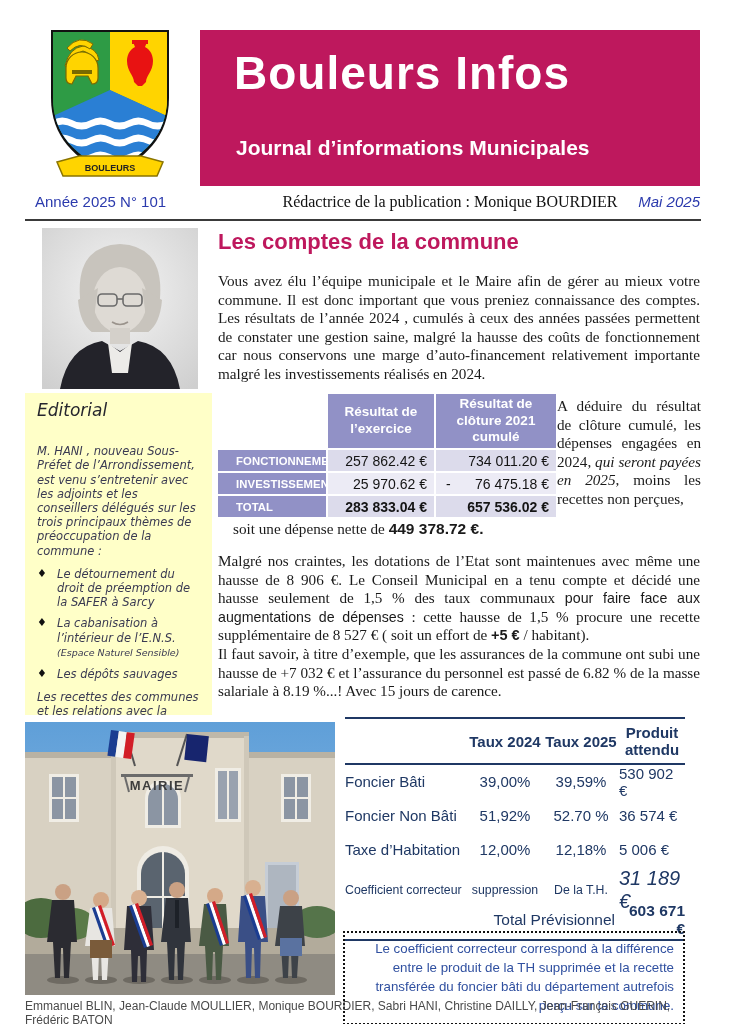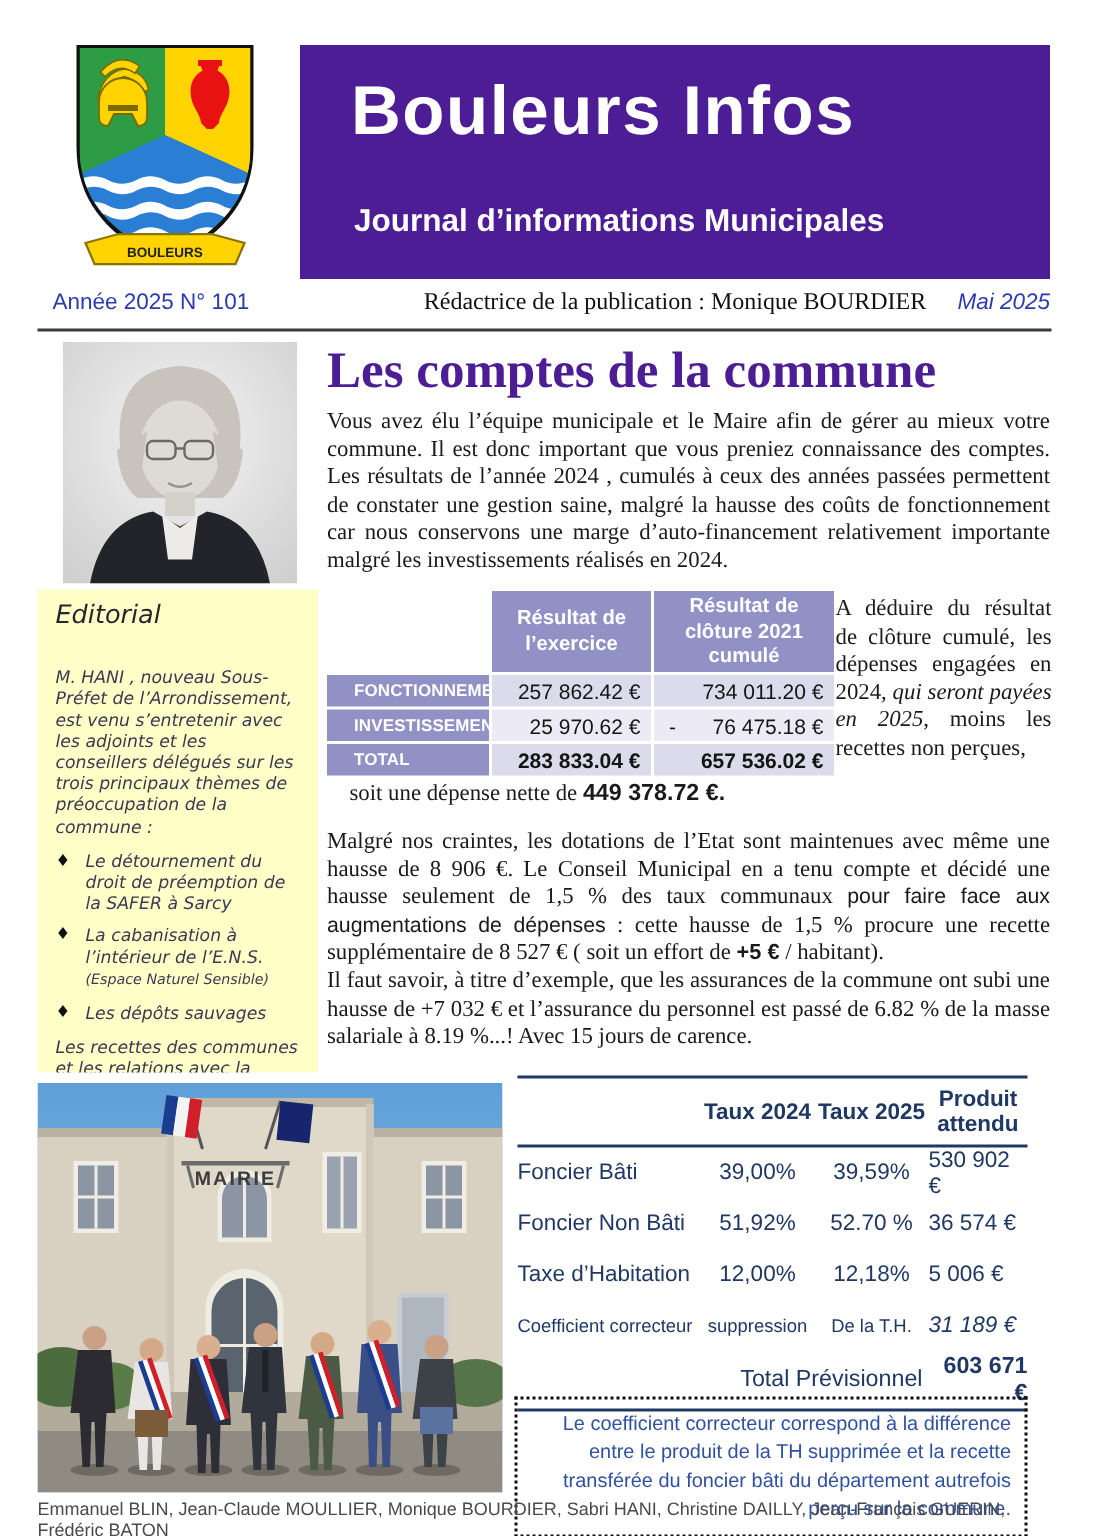--- a/index.html
+++ b/index.html
@@ -1,42 +1,42 @@
 <!DOCTYPE html>
 <html><head>
 <meta charset="utf-8">
 <style>
   html,body{margin:0;padding:0;background:#fff;}
   #page{position:relative;width:734px;height:1024px;background:#ffffff;overflow:hidden;
         font-family:"Liberation Serif",serif;color:#1a1a1a;}
   .abs{position:absolute;}
   .sans{font-family:"Liberation Sans",sans-serif;}
   
-  .banner{left:200px;top:30px;width:500px;height:156px;background:#4c1d95;}
+  .banner{left:200px;top:30px;width:500px;height:156px;background:#be185d;}
   .banner-title{left:34px;top:16px;color:#fff;font-size:46px;font-weight:bold;letter-spacing:1px;}
   .banner-sub{left:36px;top:106px;color:#fff;font-size:21px;font-weight:bold;}
   .meta{top:193px;font-size:15px;}
   .meta-left{left:35px;color:#2b3aad;}
   .meta-center{left:200px;width:500px;text-align:center;color:#111;font-size:16px;}
   .meta-right{left:560px;width:140px;text-align:right;color:#2b3aad;font-style:italic;}
   .rule{left:25px;top:219px;width:676px;height:2px;background:#3a3a3a;}
   
   .portrait{left:42px;top:228px;width:156px;height:161px;}
   .edito{left:25px;top:393px;width:187px;height:322px;background:#ffffc8;box-sizing:border-box;
          padding:10px 12px;font-family:"DejaVu Sans",sans-serif;font-style:italic;color:#3a3a52;
          font-size:11.5px;line-height:14.2px;overflow:hidden;}
   .edito h2{margin:0 0 27px 0;font-size:17px;font-weight:normal;color:#26262e;}
   .edito p{margin:0 0 9px 0;}
   .edito .bullets{margin:2px 0 9px 0;}
   .bullet-row{display:flex;margin:0 0 7px 0;}
   .bullet-glyph{width:20px;flex:0 0 20px;color:#111;font-style:normal;font-size:11px;}
   .bullet-note{font-size:9.5px;}
   
-  .art-title{left:218px;top:229px;font-size:34px;font-weight:bold;color:#4c1d95;
-             font-family:Liberation Serif, serif;}
+  .art-title{left:218px;top:229px;font-size:22px;font-weight:bold;color:#be185d;
+             font-family:Liberation Sans, sans-serif;}
   .body-text{font-size:15.2px;line-height:18.6px;text-align:justify;}
   .p1{left:218px;top:272px;width:482px;}
   .aside{left:557px;top:397px;width:144px;}
   .net-line{left:233px;top:520px;width:470px;}
   .p23{left:218px;top:552px;width:482px;}
   .p23 p{margin:0;}
   .b-sans{font-family:"Liberation Sans",sans-serif;font-weight:bold;}
   .mix-sans{font-family:"Liberation Sans",sans-serif;font-size:14.2px;}
   
   .res-table{left:218px;top:394px;width:336px;display:grid;
@@ -359,21 +359,21 @@
     <div class="tax-grid tax-row">
       <div>Taxe d’Habitation</div>
       <div class="c">12,00%</div>
       <div class="c">12,18%</div>
       <div class="r">5 006 €</div>
     </div>
     <div class="tax-grid tax-row tax-row-small">
       <div>Coefficient correcteur</div>
       <div class="c">suppression</div>
       <div class="c">De la T.H.</div>
-      <div class="r italic" style="font-size:15px;">31 189 €</div>
+      <div class="r italic" style="font-size:20px;">31 189 €</div>
     </div>
 
     <div class="tax-grid tax-total">
       <div></div>
       <div class="lbl">Total Prévisionnel</div>
       <div class="r">603 671 €</div>
     </div>
     <div class="tax-line"></div>
   </div>
 

